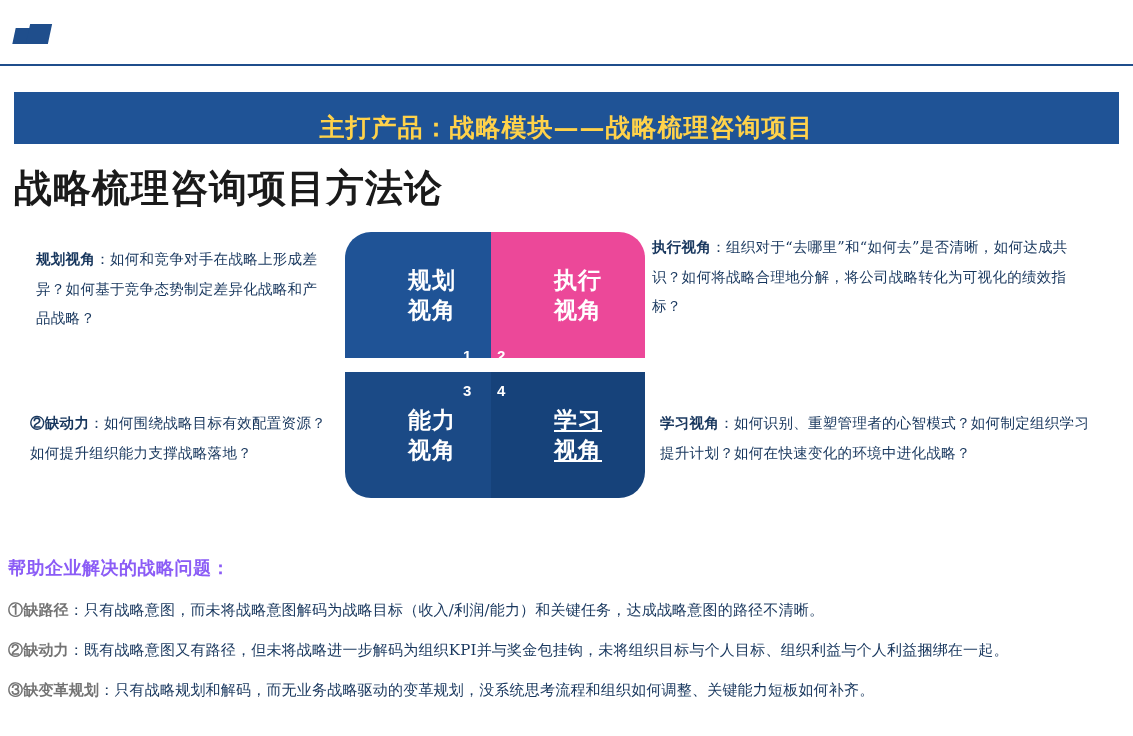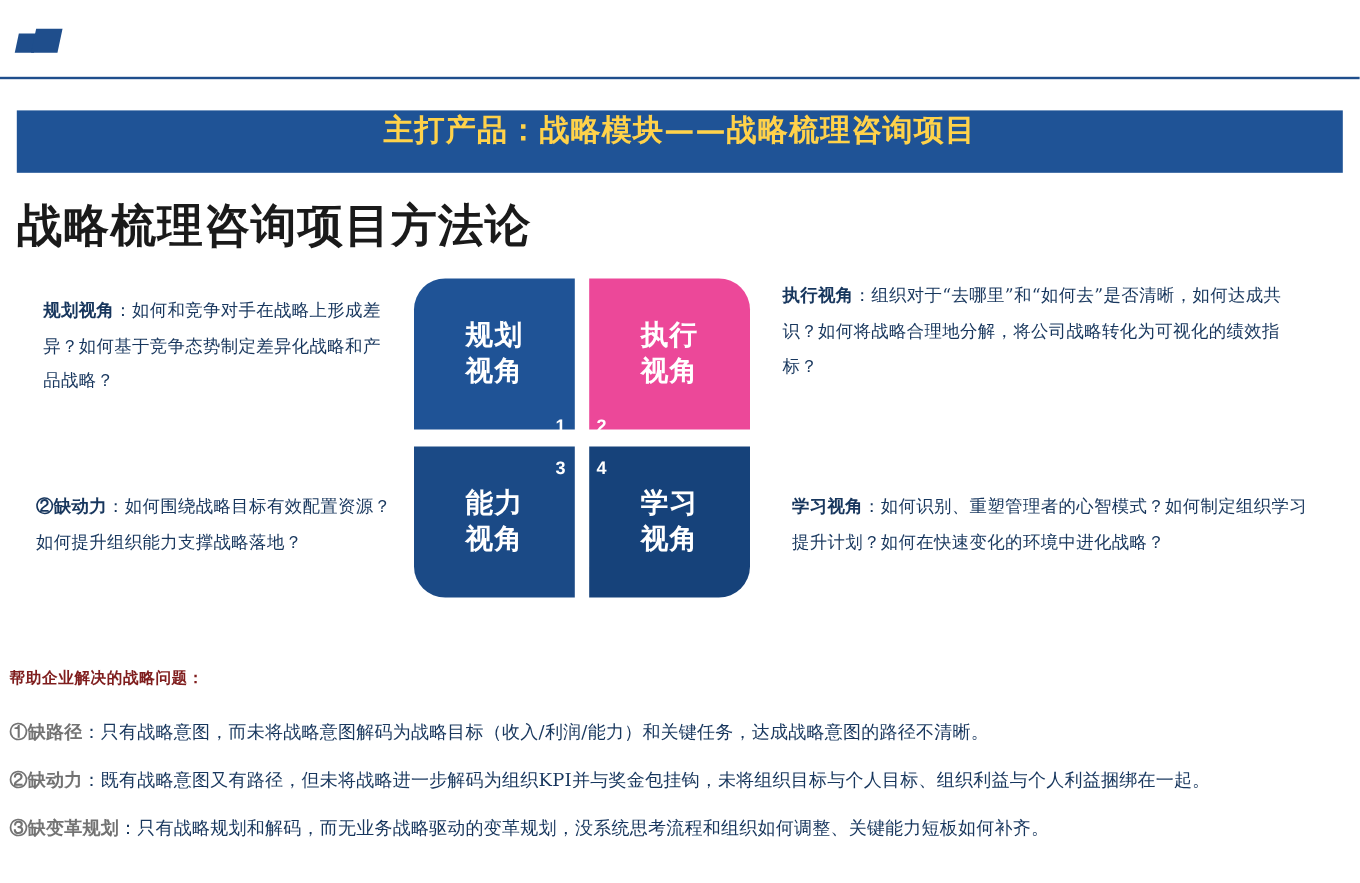--- a/index.html
+++ b/index.html
@@ -60,21 +60,21 @@
   }
 
   
   .banner {
     position: absolute;
     left: 14px; top: 92px;
     width: 1105px;
     height: 52px;
     background: #1f5396;
     display: flex;
-    align-items: flex-start;
+    align-items: flex-end;
     justify-content: center;
   }
   .banner-text {
     font-family: "DejaVu Serif", "Liberation Serif", serif;
     font-size: 25px;
     font-weight: bold;
     color: #ffd24a;
     letter-spacing: 1px;
   }
 
@@ -103,25 +103,26 @@
     color: #ffffff;
     display: flex;
     align-items: center;
     justify-content: center;
     text-align: center;
     font-family: "DejaVu Serif", "Liberation Serif", serif;
     font-size: 23px;
     font-weight: bold;
     line-height: 1.3;
     letter-spacing: 1px;
+    padding-left: 20px;
   }
   .quad.q1 { left: 0;    top: 0;    border-radius: 26px 0 0 0; background:#1f5396; }
   .quad.q2 { left: 146px; top: 0;   border-radius: 0 26px 0 0; background:#ec4899; }
   .quad.q3 { left: 0;    top: 140px; border-radius: 0 0 0 26px; background:#1b4a86; }
-  .quad.q4 { left: 146px; top: 140px; border-radius: 0 0 26px 0; background:#16427a; }
+  .quad.q4 { left: 146px; top: 140px; border-radius: 0 0 26px 0; background:#16427a;text-decoration:underline; }
 
   .quad-num {
     position: absolute;
     font-family: "Liberation Sans", sans-serif;
     font-size: 15px;
     font-weight: bold;
     color: #ffffff;
   }
   .num1 { left: 118px; top: 115px; }
   .num2 { left: 152px; top: 115px; }
@@ -144,23 +145,23 @@
   .desc-left-top  { left: 36px;  top: 244px; width: 290px; }
   .desc-left-bot  { left: 30px;  top: 408px; width: 300px; }
   .desc-right-top { left: 652px; top: 232px; width: 440px; }
   .desc-right-bot { left: 660px; top: 408px; width: 432px; }
 
   
   .bottom-title {
     position: absolute;
     left: 8px; top: 556px;
     font-family: Liberation Mono, monospace;
-    font-size: 13px;
-    font-weight: bold;
-    color: #7f1d1d;
+    font-size: 18px;
+    font-weight: bold;
+    color: #8b5cf6;
     letter-spacing: 0.5px;
   }
   .bullet-row {
     position: absolute;
     left: 8px;
     width: 1120px;
     font-family: "DejaVu Serif", "Liberation Serif", serif;
     font-size: 15px;
     color: #17365d;
     letter-spacing: 0.2px;

